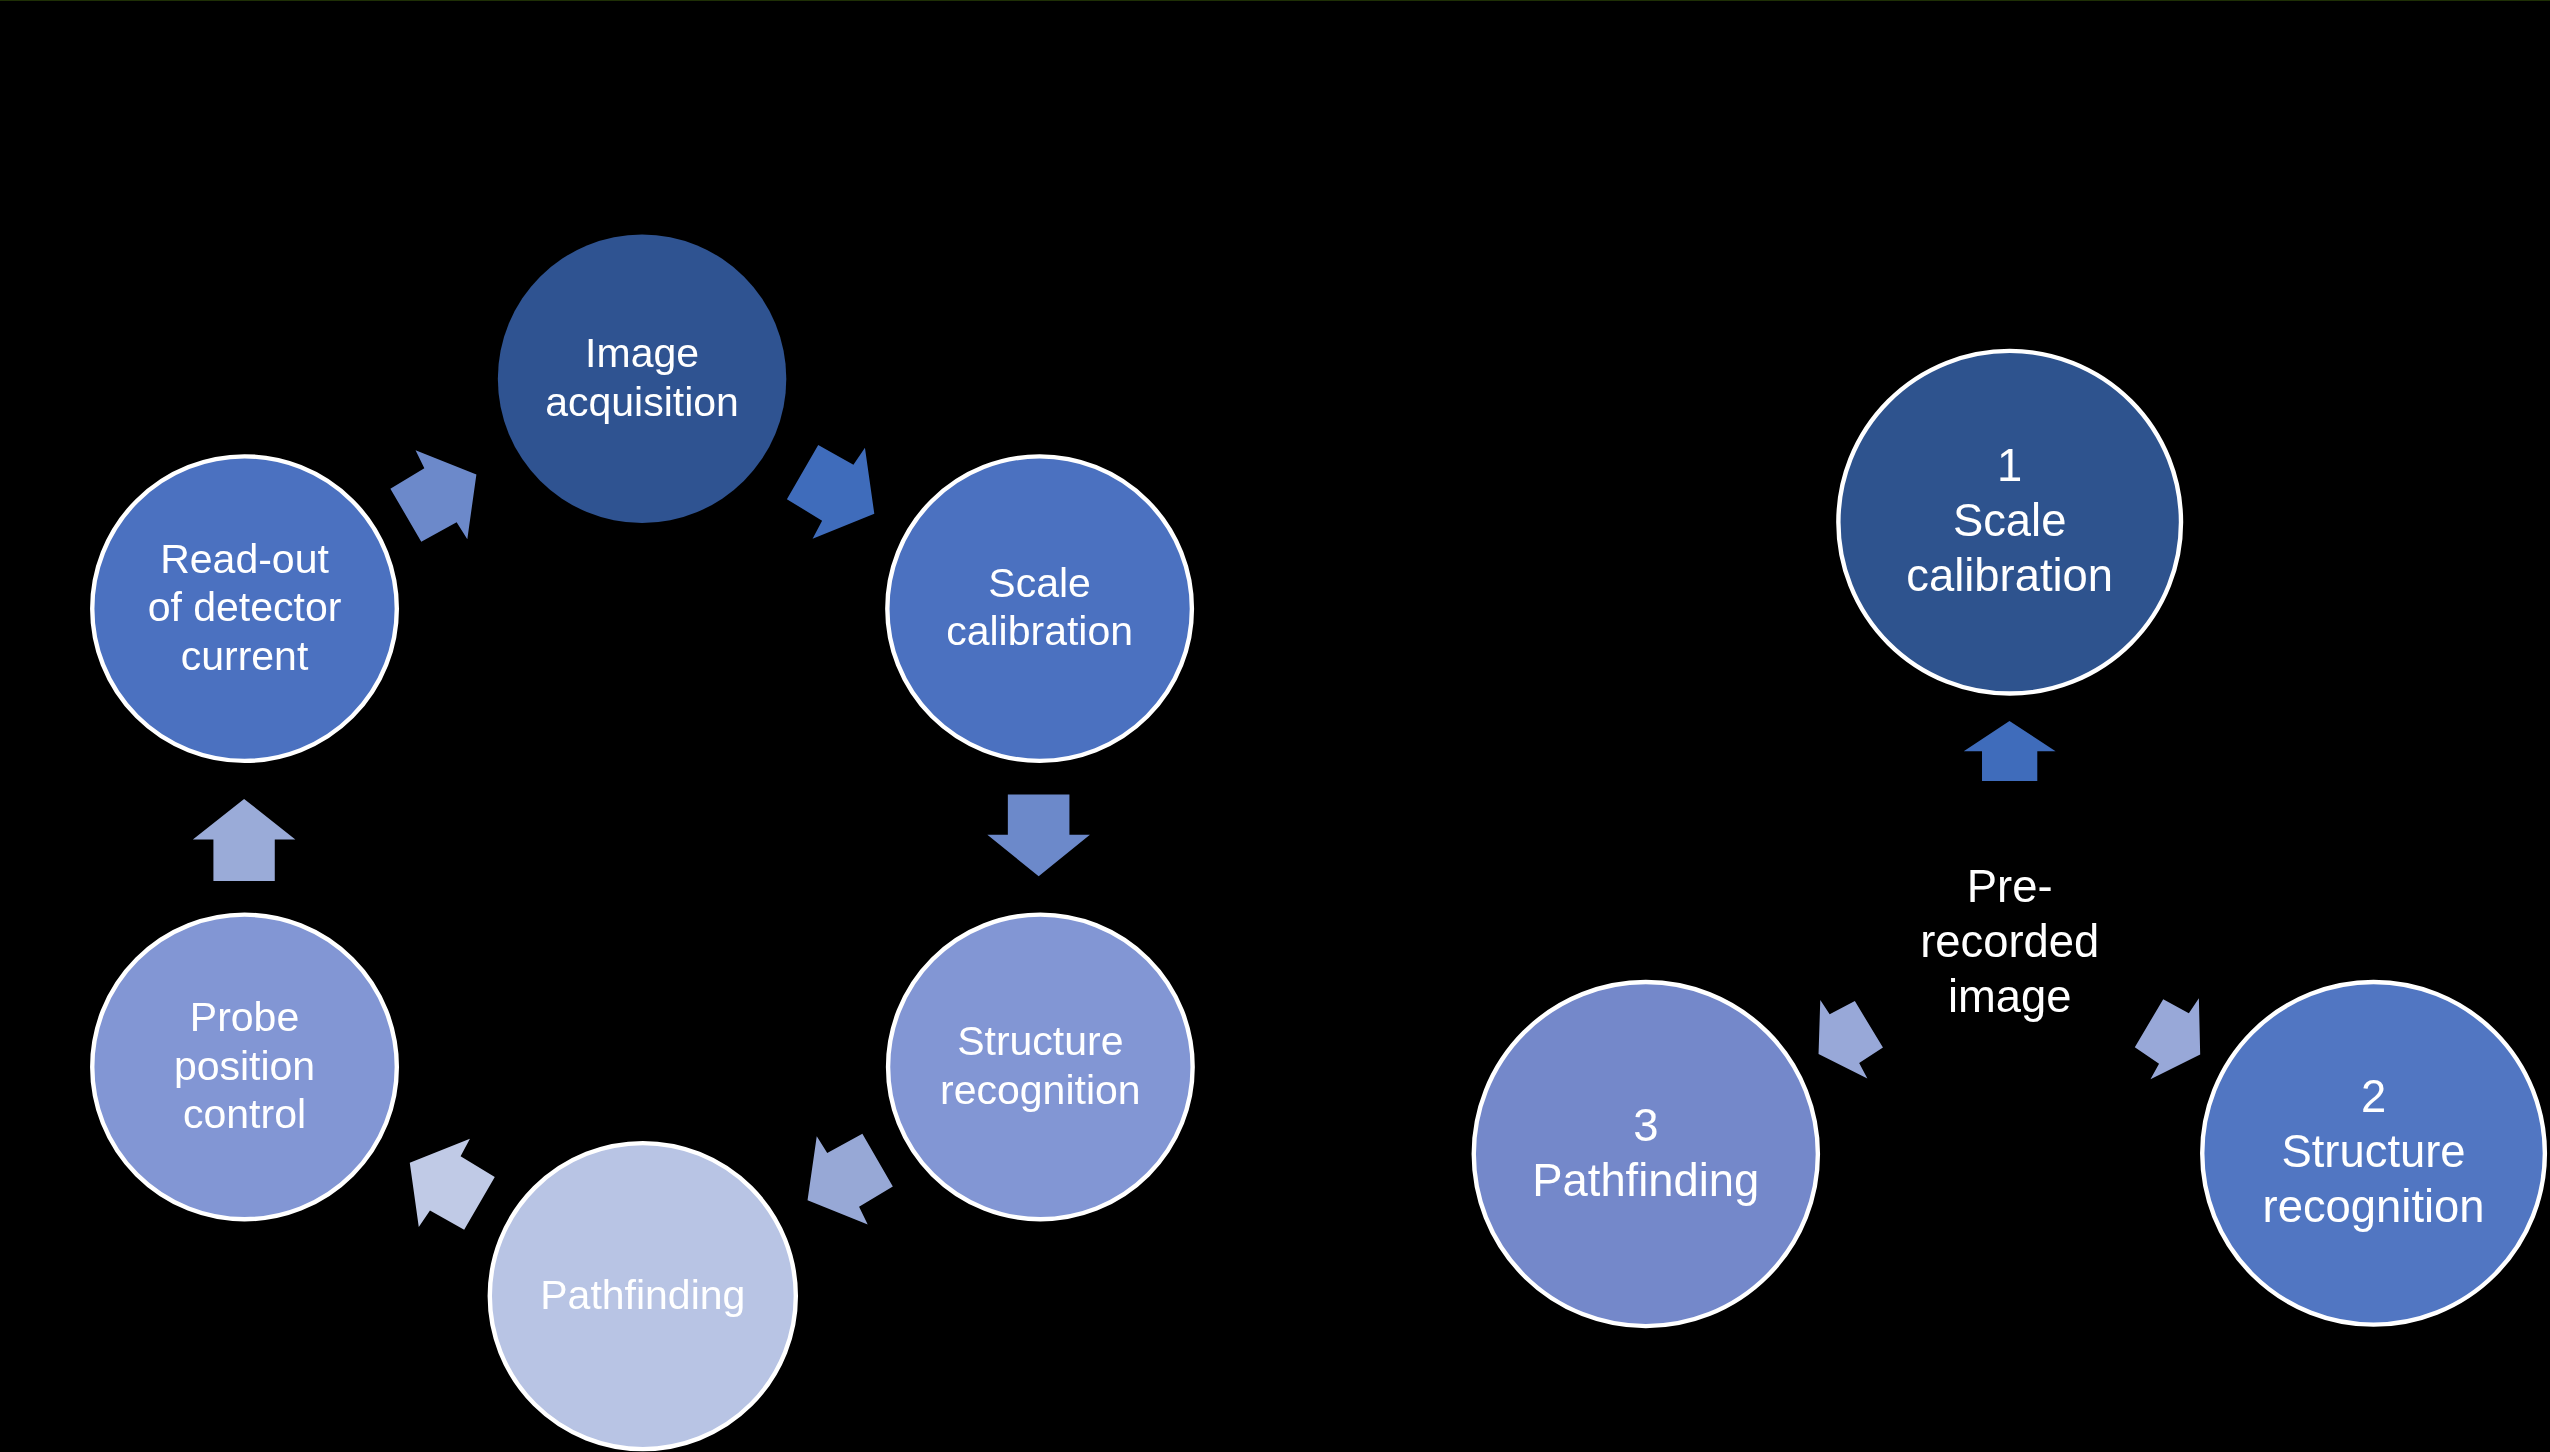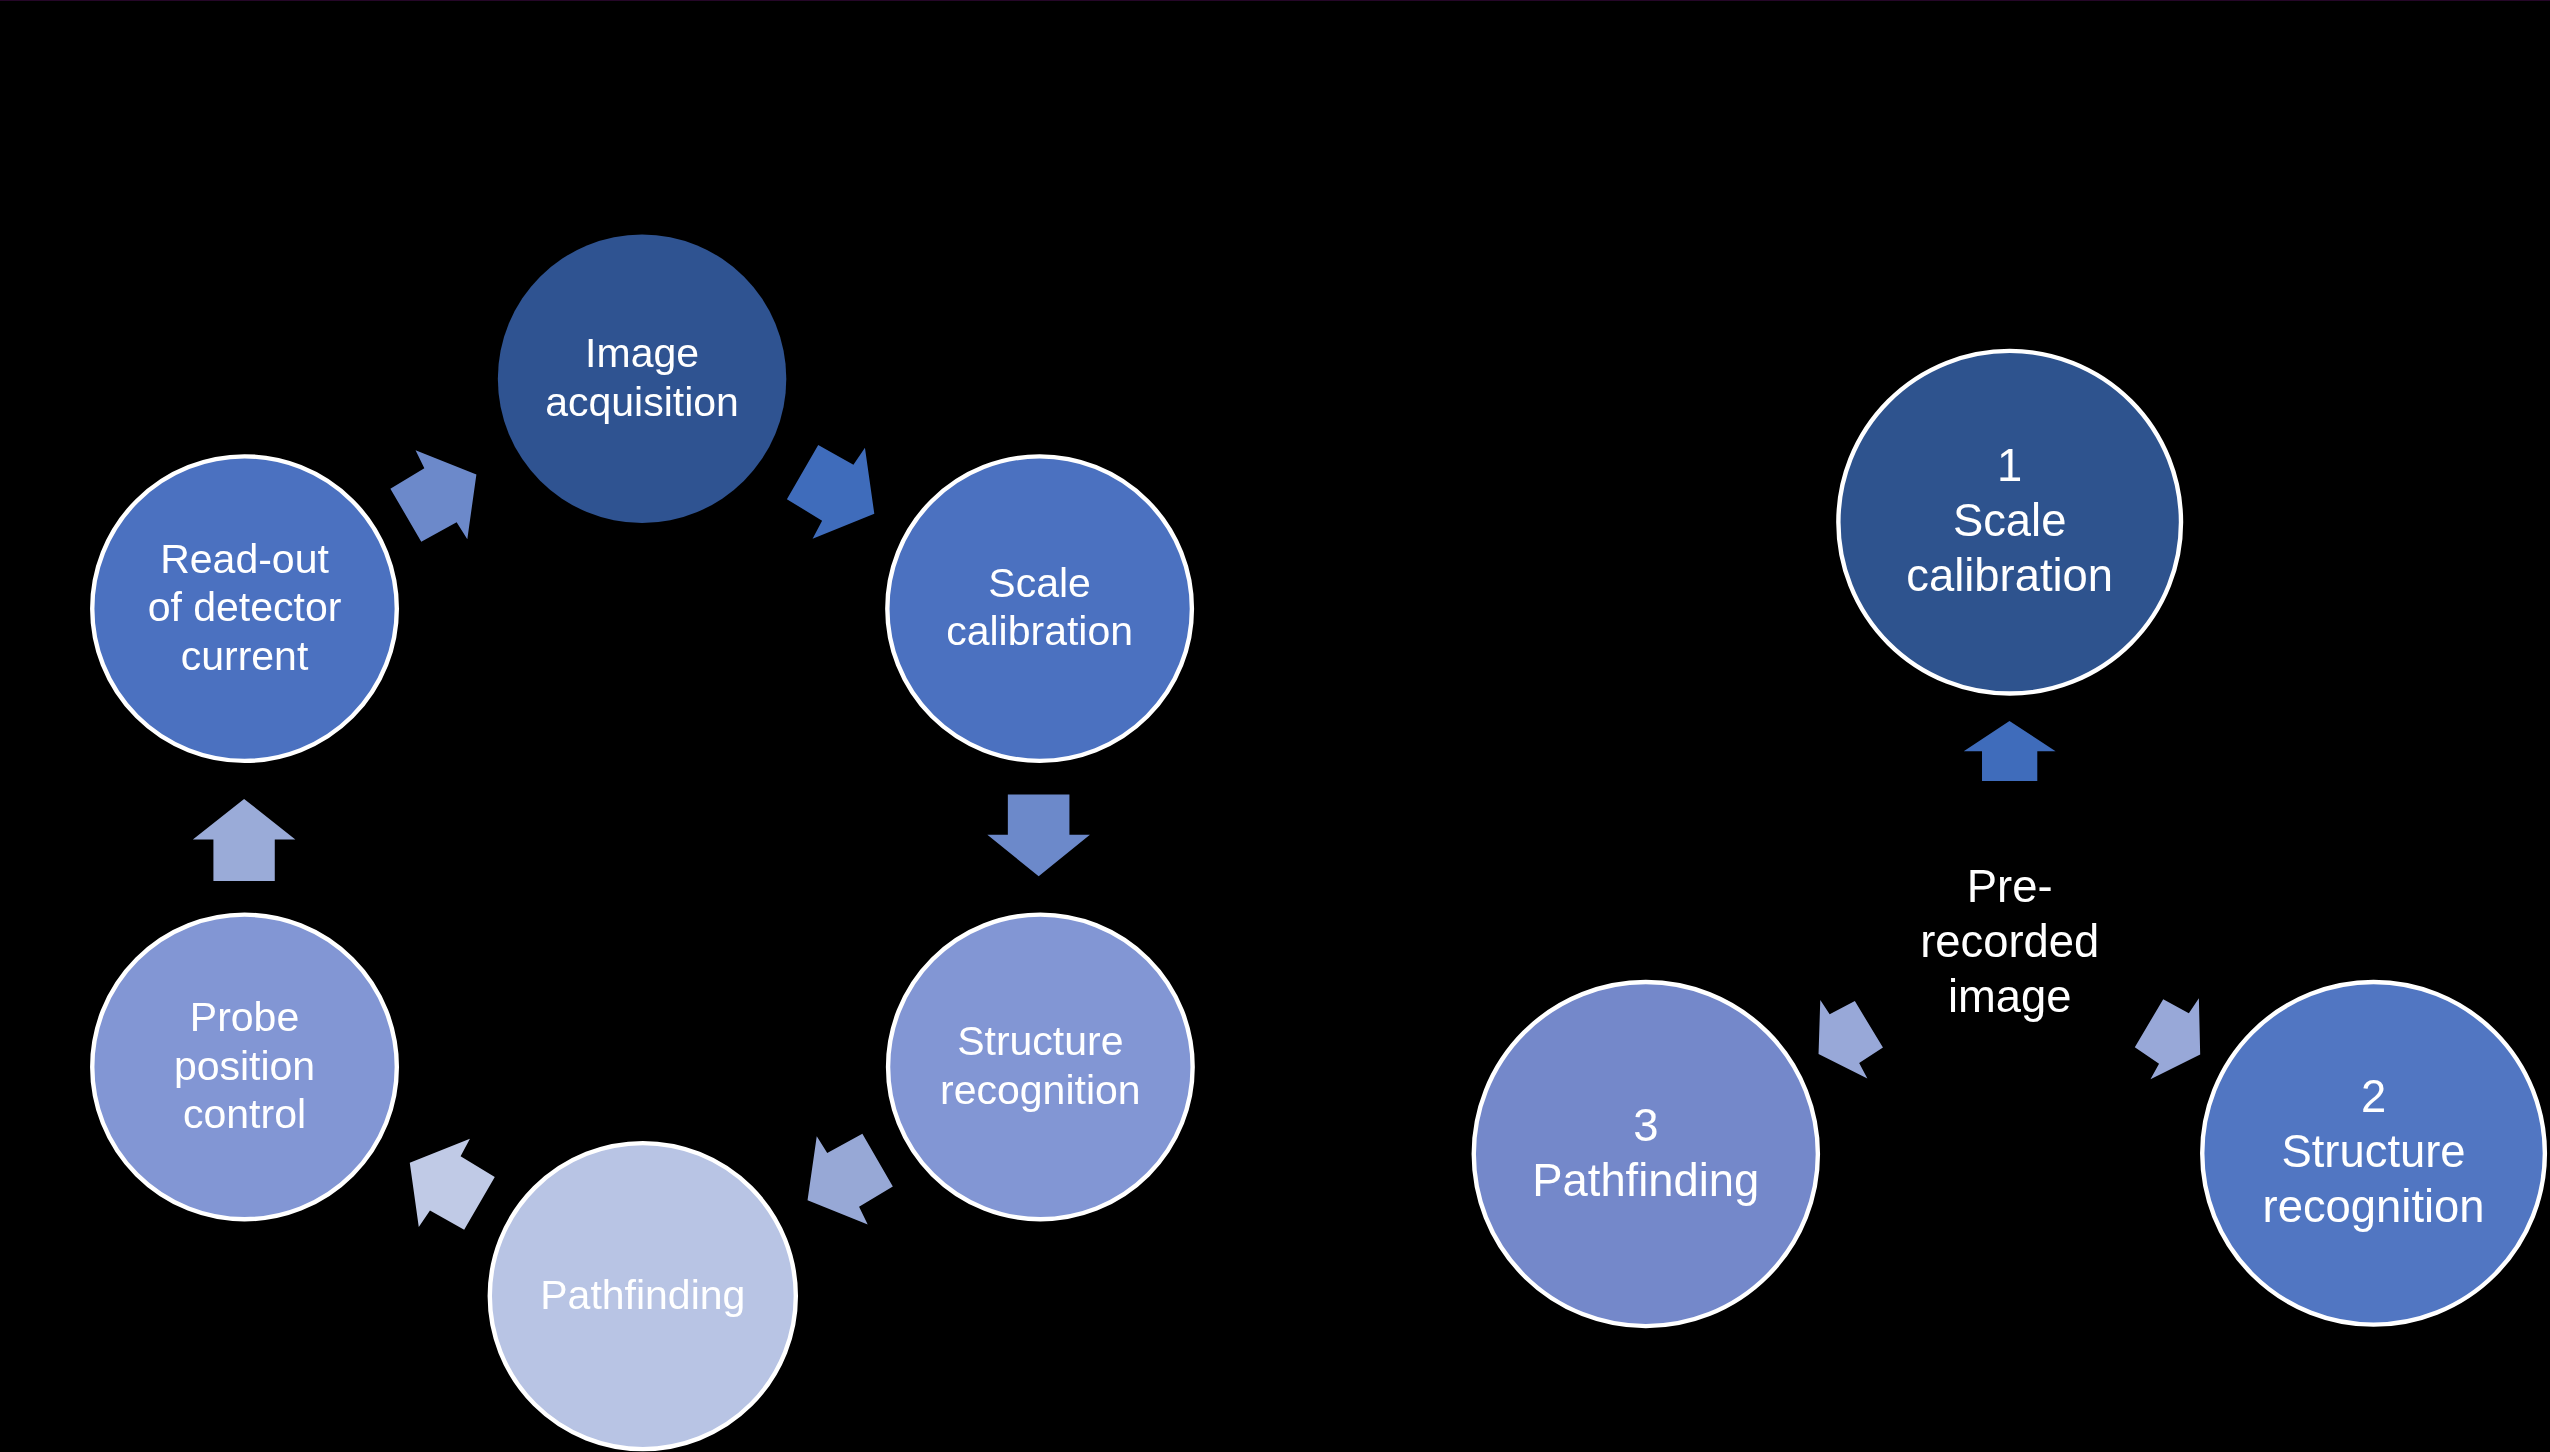--- a/index.html
+++ b/index.html
@@ -1,19 +1,19 @@
 <!DOCTYPE html>
 <html style="font-size:11.7px"><head>
 <meta charset="utf-8">
 <title>Closed-loop scanning-probe measurement cycle</title>
 <style>
   html, body { margin:0; padding:0; background:#000000; }
   body { width:2550px; height:1453px; overflow:hidden;
          font-family:"Liberation Sans", sans-serif; }
-  #stage { position:relative; width:2550px; height:1118px; background:#a21caf; }
+  #stage { position:relative; width:2550px; height:1118px; background:#84cc16; }
   svg { display:block; }
   .node-label, .annotation-label {
       fill:#FFFFFF;
       font-family:"Liberation Sans", sans-serif;
       text-anchor:middle;
       shape-rendering:geometricPrecision;
   }
   .flow-arrow { shape-rendering:geometricPrecision; }
   .node-circle { shape-rendering:geometricPrecision; }
 </style>

